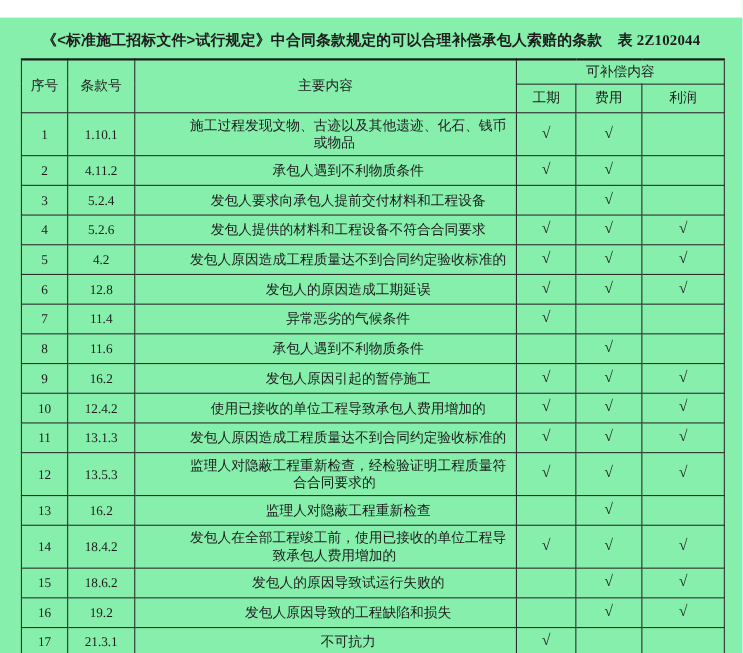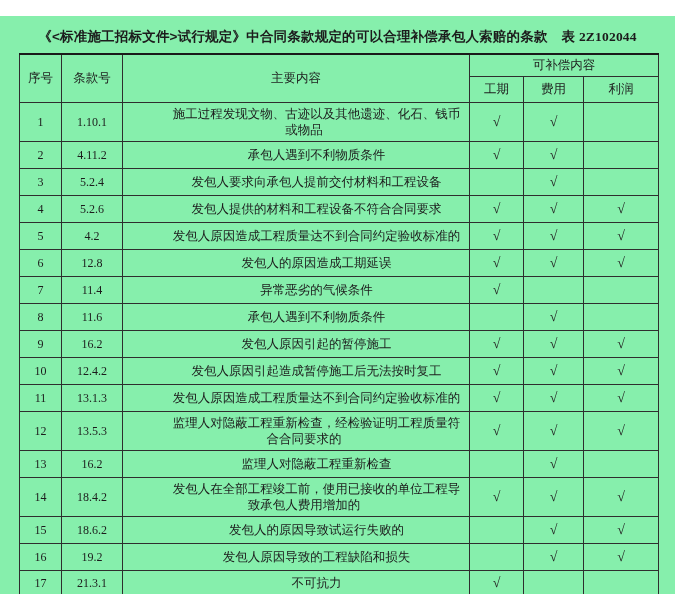--- a/index.html
+++ b/index.html
@@ -162,21 +162,21 @@
       <td class="c-seq">9</td>
       <td class="c-clause">16.2</td>
       <td class="c-content">发包人原因引起的暂停施工</td>
       <td class="c-check">√</td>
       <td class="c-check">√</td>
       <td class="c-check">√</td>
     </tr>
         <tr>
       <td class="c-seq">10</td>
       <td class="c-clause">12.4.2</td>
-      <td class="c-content">发包人原因引起造成暂停施工后无法按时复工</td>
+      <td class="c-content">使用已接收的单位工程导致承包人费用增加的</td>
       <td class="c-check">√</td>
       <td class="c-check">√</td>
       <td class="c-check">√</td>
     </tr>
         <tr>
       <td class="c-seq">11</td>
       <td class="c-clause">13.1.3</td>
       <td class="c-content">发包人原因造成工程质量达不到合同约定验收标准的</td>
       <td class="c-check">√</td>
       <td class="c-check">√</td>

